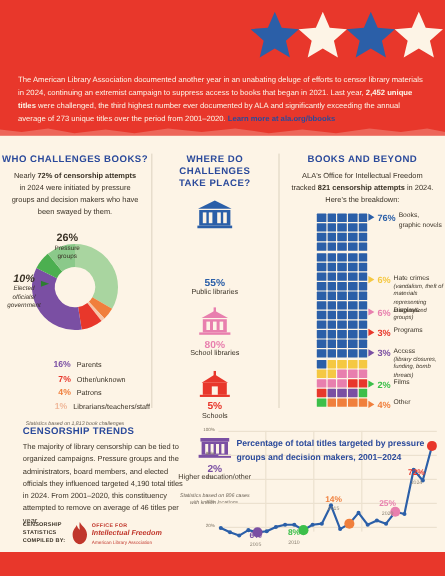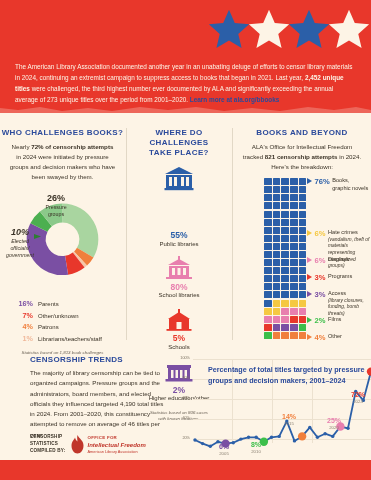--- a/index.html
+++ b/index.html
@@ -50,21 +50,21 @@
   }
   .sec-body b{font-weight:bold;}
 
   
   .pie-wrap{position:relative;width:125px;height:112px;margin-top:3px;}
   .pie-labels{position:absolute;left:0;top:0;width:125px;height:112px;}
   .plab{position:absolute;text-align:center;line-height:1.25;}
   .plab .pct{font-weight:bold;font-size:9px;display:block;}
   .plab .nm{font-size:5.3px;display:block;color:#3a3226;}
 
-  .legend{margin-top:2px;padding-left:13px;}
+  .legend{margin-top:2px;padding-left:39px;}
   .lrow{display:flex;align-items:baseline;margin-bottom:2.5px;}
   .lpct{font-weight:bold;font-size:7.2px;width:20px;text-align:right;margin-right:5px;}
   .lnm{font-size:6px;color:#3a3226;}
   .footnote{
     text-align:center;font-size:4.4px;font-style:italic;color:#6b6256;
     line-height:1.4;margin-top:7px;
   }
 
   
   .place{text-align:center;margin-top:7px;}
@@ -77,21 +77,21 @@
   .grid{position:absolute;left:31px;top:0;}
   .grow{display:flex;}
   .cell{width:7.6px;height:7.0px;margin-right:1.1px;margin-bottom:1.1px;border-radius:0.5px;}
   .wlab{position:absolute;left:74px;display:flex;align-items:flex-start;}
   .arrow{width:0;height:0;border-top:3.6px solid transparent;border-bottom:3.6px solid transparent;margin-top:1px;margin-right:2.5px;}
   .wpct{font-weight:bold;font-size:7.6px;margin-right:2.5px;white-space:nowrap;}
   .wnm{font-size:5.6px;color:#3a3226;line-height:1.35;max-width:56px;}
   .wnm i{font-size:4.9px;font-style:italic;display:block;}
 
   
-  .trends{position:absolute;left:16px;top:352px;width:302px;height:108px;}
+  .trends{position:absolute;left:5px;top:352px;width:302px;height:108px;}
   .t-left{position:absolute;left:14px;top:3px;width:136px;}
   .t-title{font-weight:bold;font-size:8px;letter-spacing:0.3px;color:#2b4a9b;}
   .t-body{font-size:6.2px;line-height:1.66;color:#3a3226;margin-top:4px;}
   .compiled{position:absolute;left:14px;top:82px;display:flex;align-items:center;}
   .comp-txt{font-size:4.6px;font-weight:bold;color:#3a3226;line-height:1.5;letter-spacing:0.2px;}
   .flame{margin:0 4px 0 5px;}
   .oif{line-height:1.35;}
   .oif .l1{font-size:4.4px;font-weight:bold;color:#c0362b;letter-spacing:0.3px;}
   .oif .l2{font-size:6px;font-weight:bold;font-style:italic;color:#c0362b;}
   .oif .l3{font-size:3.9px;color:#c0362b;}

